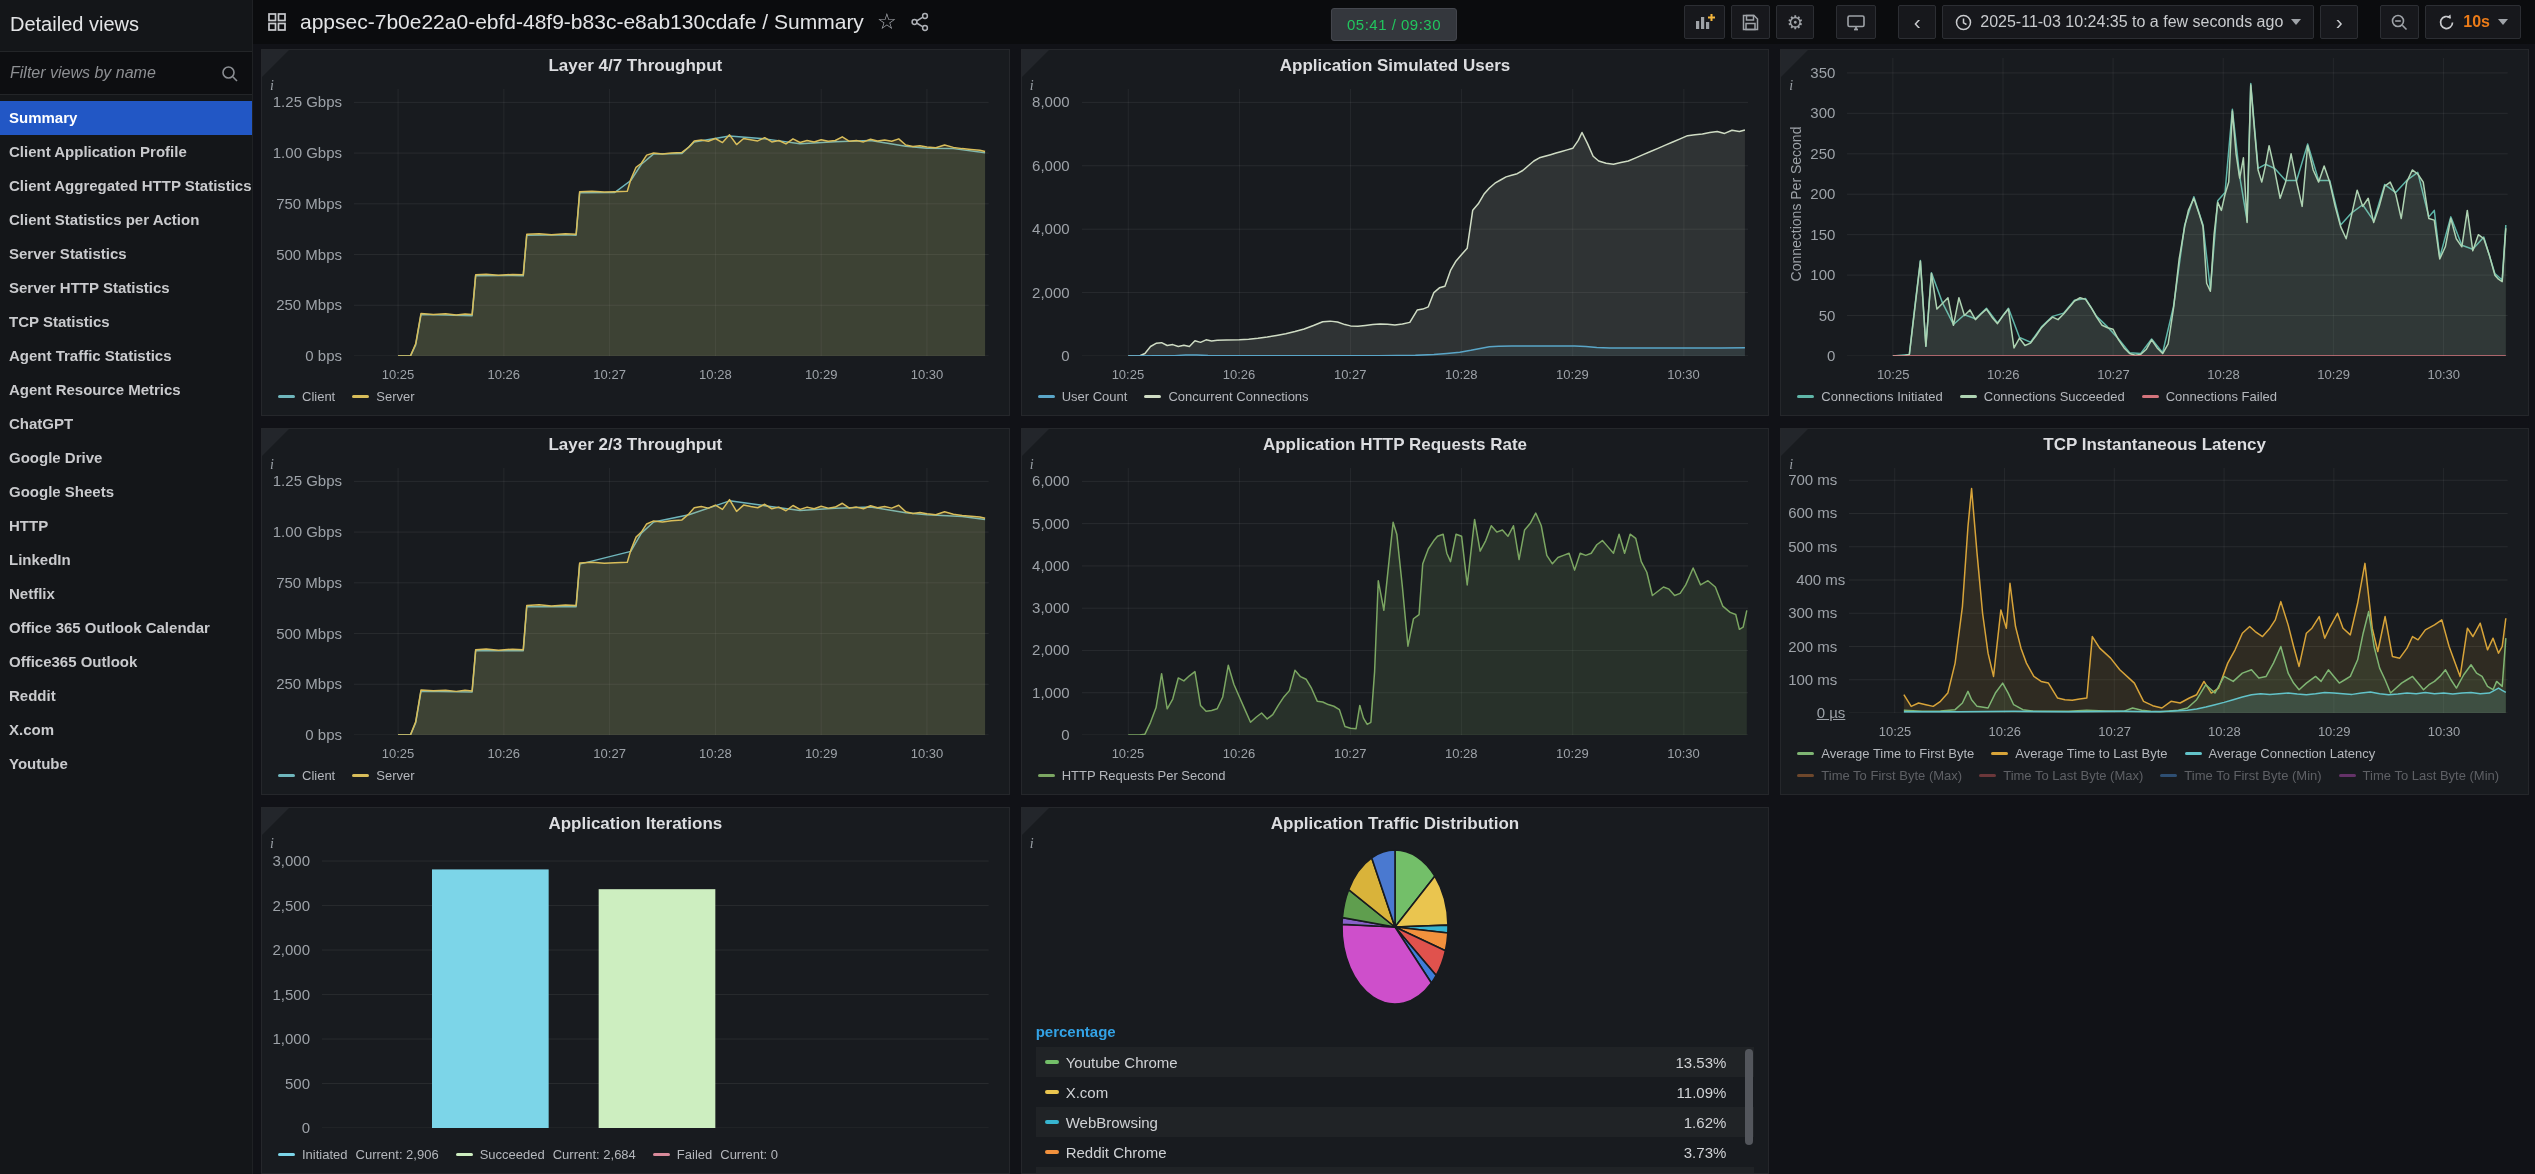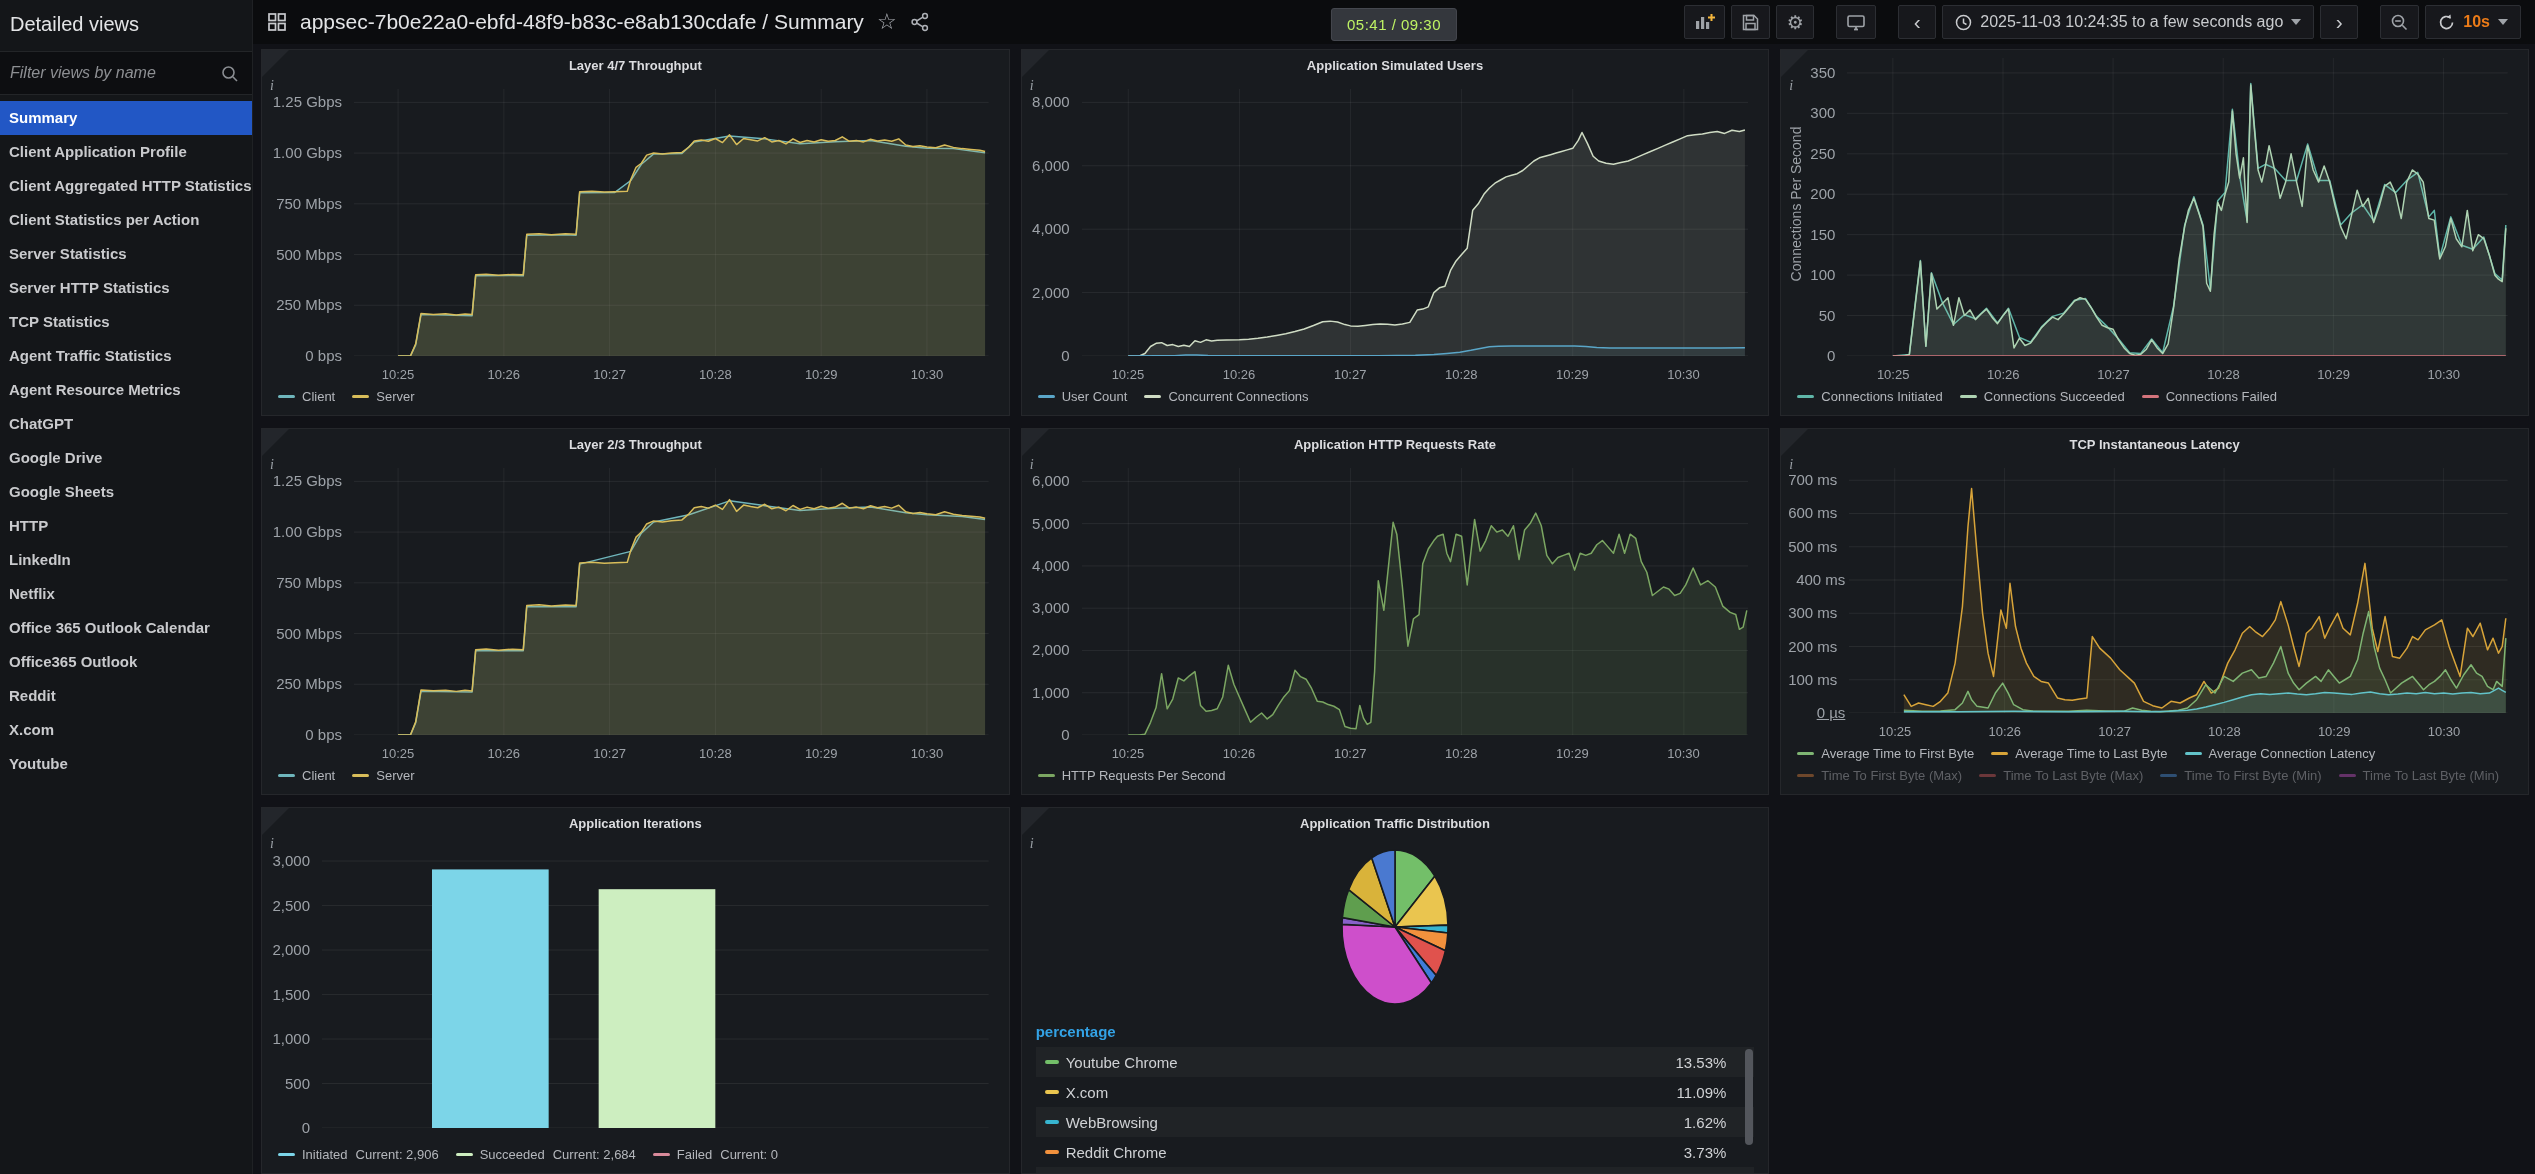--- a/index.html
+++ b/index.html
@@ -21,39 +21,39 @@
   .view-item.active { background:#2257c5; color:#ffffff; }
 
   
   .main { flex:1; min-width:0; display:flex; flex-direction:column; }
   .topbar { height:48px; background:#0b0c0e; display:flex; align-items:center; padding:0 14px 0 14px; position:relative; }
   .tb-left { display:flex; align-items:center; gap:13px; }
   .tb-title { font-size:21px; color:#e3e4e6; white-space:nowrap; }
   .tb-star { font-size:22px; color:#aeb1b6; cursor:pointer; line-height:1; }
   .badge { position:absolute; left:50%; transform:translateX(-50%); top:8px;
     background:#34373d; border:1px solid #45484f; border-radius:3px; padding:7px 15px;
-    font-size:15px; color:#bef264; letter-spacing:.5px; }
+    font-size:15px; color:#22c55e; letter-spacing:.5px; }
   .tb-right { margin-left:auto; display:flex; align-items:center; gap:6px; }
   .tb-btn { height:34px; min-width:38px; background:#17181c; border:1px solid #2c2e33; border-radius:2px;
     display:flex; align-items:center; justify-content:center; gap:8px; padding:0 9px; cursor:pointer;
     color:#c9cbce; font-size:16px; }
   .tb-btn.txt { padding:0 12px; }
   .tb-gap { width:10px; }
   .refresh-int { color:#eb7b18; font-weight:700; font-size:16px; }
   .chev { font-size:21px; color:#c9cbce; line-height:1; padding-bottom:2px; }
 
   
   .dash { flex:1; display:grid; grid-template-columns:repeat(3, 1fr); grid-auto-rows:367px;
     gap:12px 11px; padding:5px 6px 0 8px; }
   .panel { position:relative; background:#181b1f; border:1px solid #25272b; display:flex; flex-direction:column; overflow:hidden; }
   .corner { position:absolute; top:0; left:0; width:0; height:0;
     border-top:27px solid #23262b; border-right:27px solid transparent; }
   .corner i { position:absolute; top:1px; left:8px; font-family:"Liberation Serif",serif;
     font-size:14px; font-style:italic; color:#9aa0a6; }
-  .panel-title { height:31px; line-height:31px; text-align:center; font-size:13px; font-weight:700; color:#dcdde0; }
+  .panel-title { height:31px; line-height:31px; text-align:center; font-size:17px; font-weight:700; color:#dcdde0; }
   .chart { flex:1; position:relative; margin:2px 10px 0 6px; }
   .ytick { position:absolute; text-align:right; font-size:15px; color:#9da2a8; }
   .xtick { position:absolute; bottom:2px; width:70px; margin-left:-35px; text-align:center; font-size:13px; color:#9da2a8; }
   .ylab-wrap { position:absolute; left:0px; top:0; bottom:28px; width:18px; display:flex; align-items:center; justify-content:center; }
   .ylab-wrap span { transform:rotate(-90deg); white-space:nowrap; font-size:14px; color:#9da2a8; }
   .plot { position:absolute; }
   .plot svg { width:100%; height:100%; display:block; }
   .legend { padding:3px 10px 9px 16px; display:flex; flex-wrap:wrap; gap:3px 17px; align-items:center;
     font-size:13px; color:#b4b7bc; line-height:19px; }
   .leg-item { display:flex; align-items:center; cursor:pointer; white-space:nowrap; }

